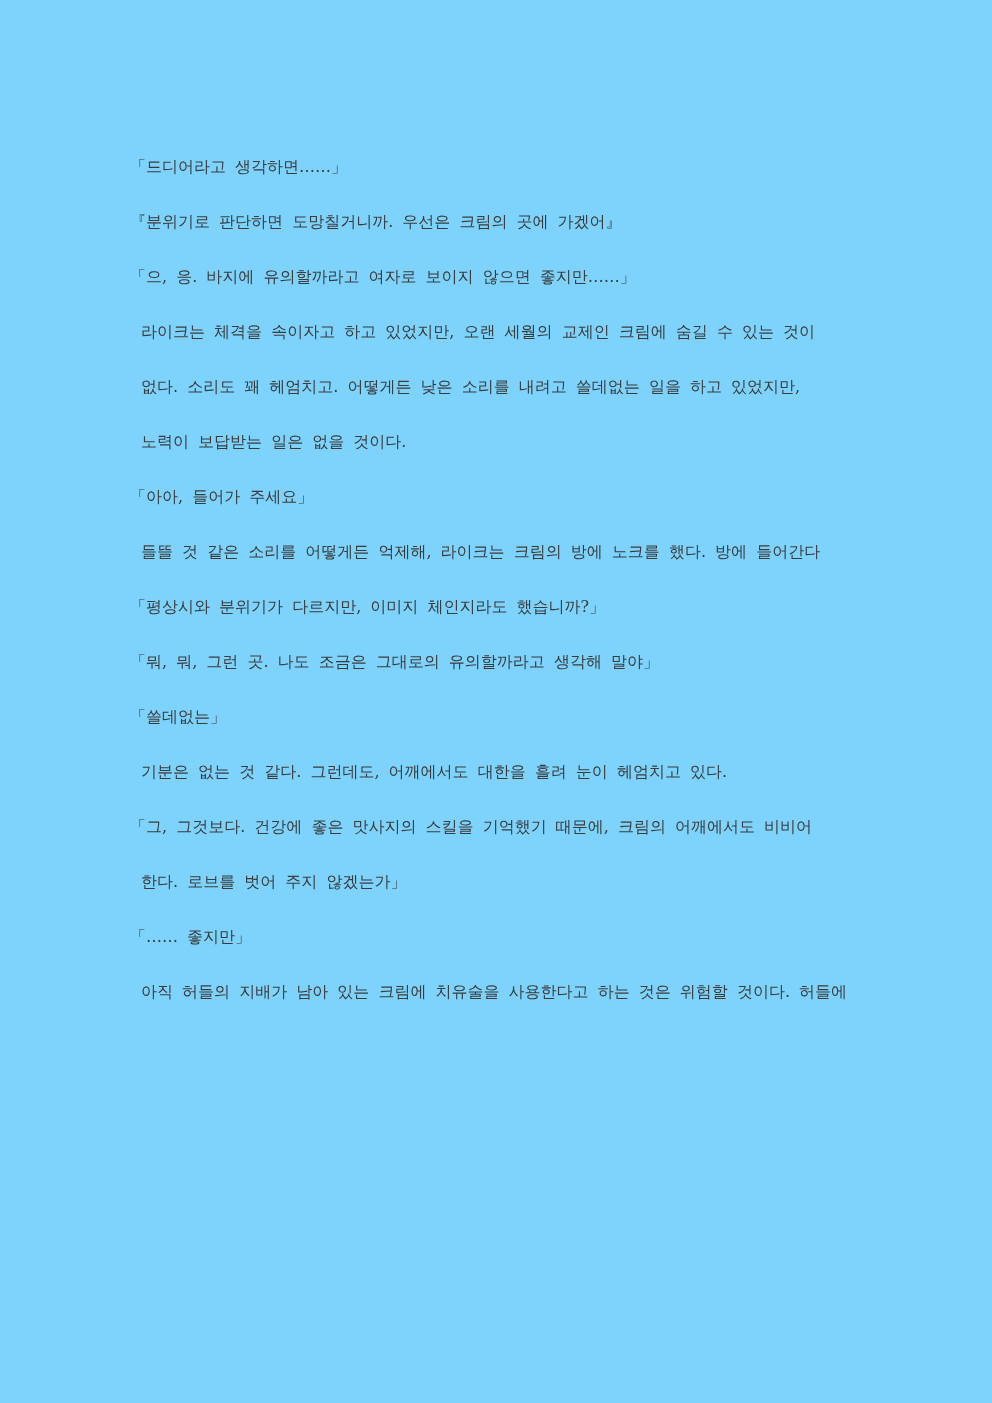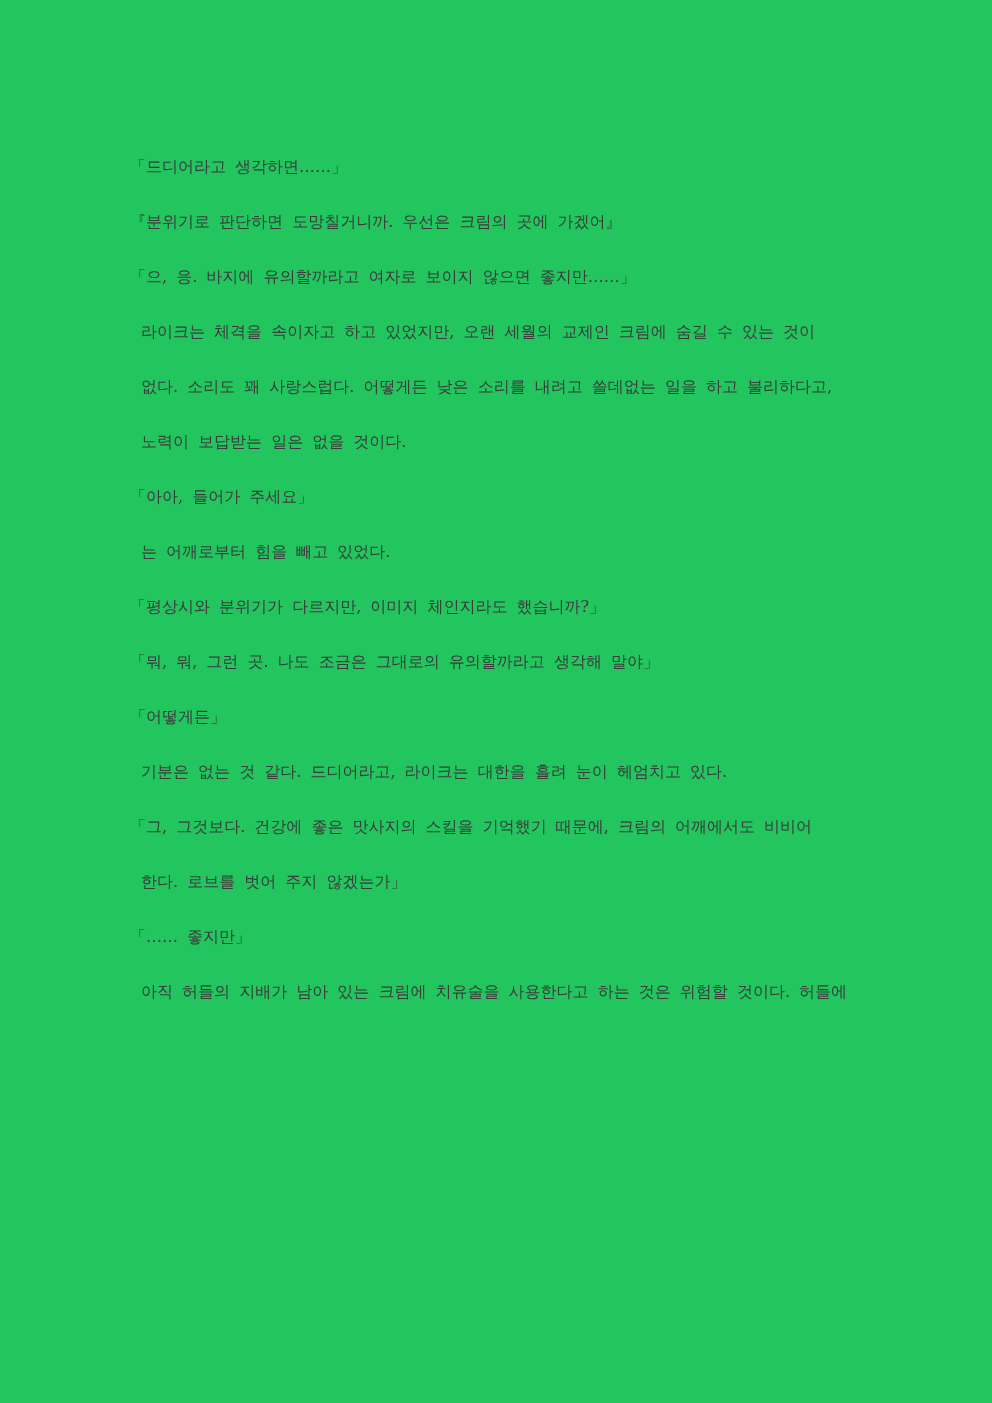--- a/index.html
+++ b/index.html
@@ -5,21 +5,21 @@
   html, body {
     margin: 0;
     padding: 0;
     background: #ffffff;
   }
   .page {
     position: relative;
     box-sizing: border-box;
     width: 992px;
     min-height: 1403px;
-    background: #22c55e;
+    background: #7dd3fc;
     font-family: "DejaVu Serif", serif;
   }
   .text-block {
     box-sizing: border-box;
     padding: 153px 122px 60px 141px;
     font-size: 16px;
     line-height: 28px;
     color: #3b3b3b;
     text-align: justify;
     word-spacing: 4px;
@@ -37,26 +37,26 @@
 </style>
 </head>
 <body style="background: rgb(255, 255, 255);">
 
 <div class="page">
   <div class="text-block" id="paragraphs" style="color: rgb(59, 59, 59);">
       <p class="para dialogue">「드디어라고 생각하면……」</p>
       <p class="para dialogue">『분위기로 판단하면 도망칠거니까. 우선은 크림의 곳에 가겠어』</p>
       <p class="para dialogue">「으, 응. 바지에 유의할까라고 여자로 보이지 않으면 좋지만……」</p>
       <p class="para narrative">라이크는 체격을 속이자고 하고 있었지만, 오랜 세월의 교제인 크림에 숨길 수 있는 것이</p>
-      <p class="para narrative">없다. 소리도 꽤 사랑스럽다. 어떻게든 낮은 소리를 내려고 쓸데없는 일을 하고 불리하다고,</p>
+      <p class="para narrative">없다. 소리도 꽤 헤엄치고. 어떻게든 낮은 소리를 내려고 쓸데없는 일을 하고 있었지만,</p>
       <p class="para narrative">노력이 보답받는 일은 없을 것이다.</p>
       <p class="para dialogue">「아아, 들어가 주세요」</p>
-      <p class="para narrative">는 어깨로부터 힘을 빼고 있었다.</p>
+      <p class="para narrative">들뜰 것 같은 소리를 어떻게든 억제해, 라이크는 크림의 방에 노크를 했다. 방에 들어간다</p>
       <p class="para dialogue">「평상시와 분위기가 다르지만, 이미지 체인지라도 했습니까?」</p>
       <p class="para dialogue">「뭐, 뭐, 그런 곳. 나도 조금은 그대로의 유의할까라고 생각해 말야」</p>
-      <p class="para dialogue">「어떻게든」</p>
-      <p class="para narrative">기분은 없는 것 같다. 드디어라고, 라이크는 대한을 흘려 눈이 헤엄치고 있다.</p>
+      <p class="para dialogue">「쓸데없는」</p>
+      <p class="para narrative">기분은 없는 것 같다. 그런데도, 어깨에서도 대한을 흘려 눈이 헤엄치고 있다.</p>
       <p class="para dialogue">「그, 그것보다. 건강에 좋은 맛사지의 스킬을 기억했기 때문에, 크림의 어깨에서도 비비어</p>
       <p class="para narrative">한다. 로브를 벗어 주지 않겠는가」</p>
       <p class="para dialogue">「…… 좋지만」</p>
       <p class="para narrative">아직 허들의 지배가 남아 있는 크림에 치유술을 사용한다고 하는 것은 위험할 것이다. 허들에</p>
     </div>
 </div>
 
 </body></html>

